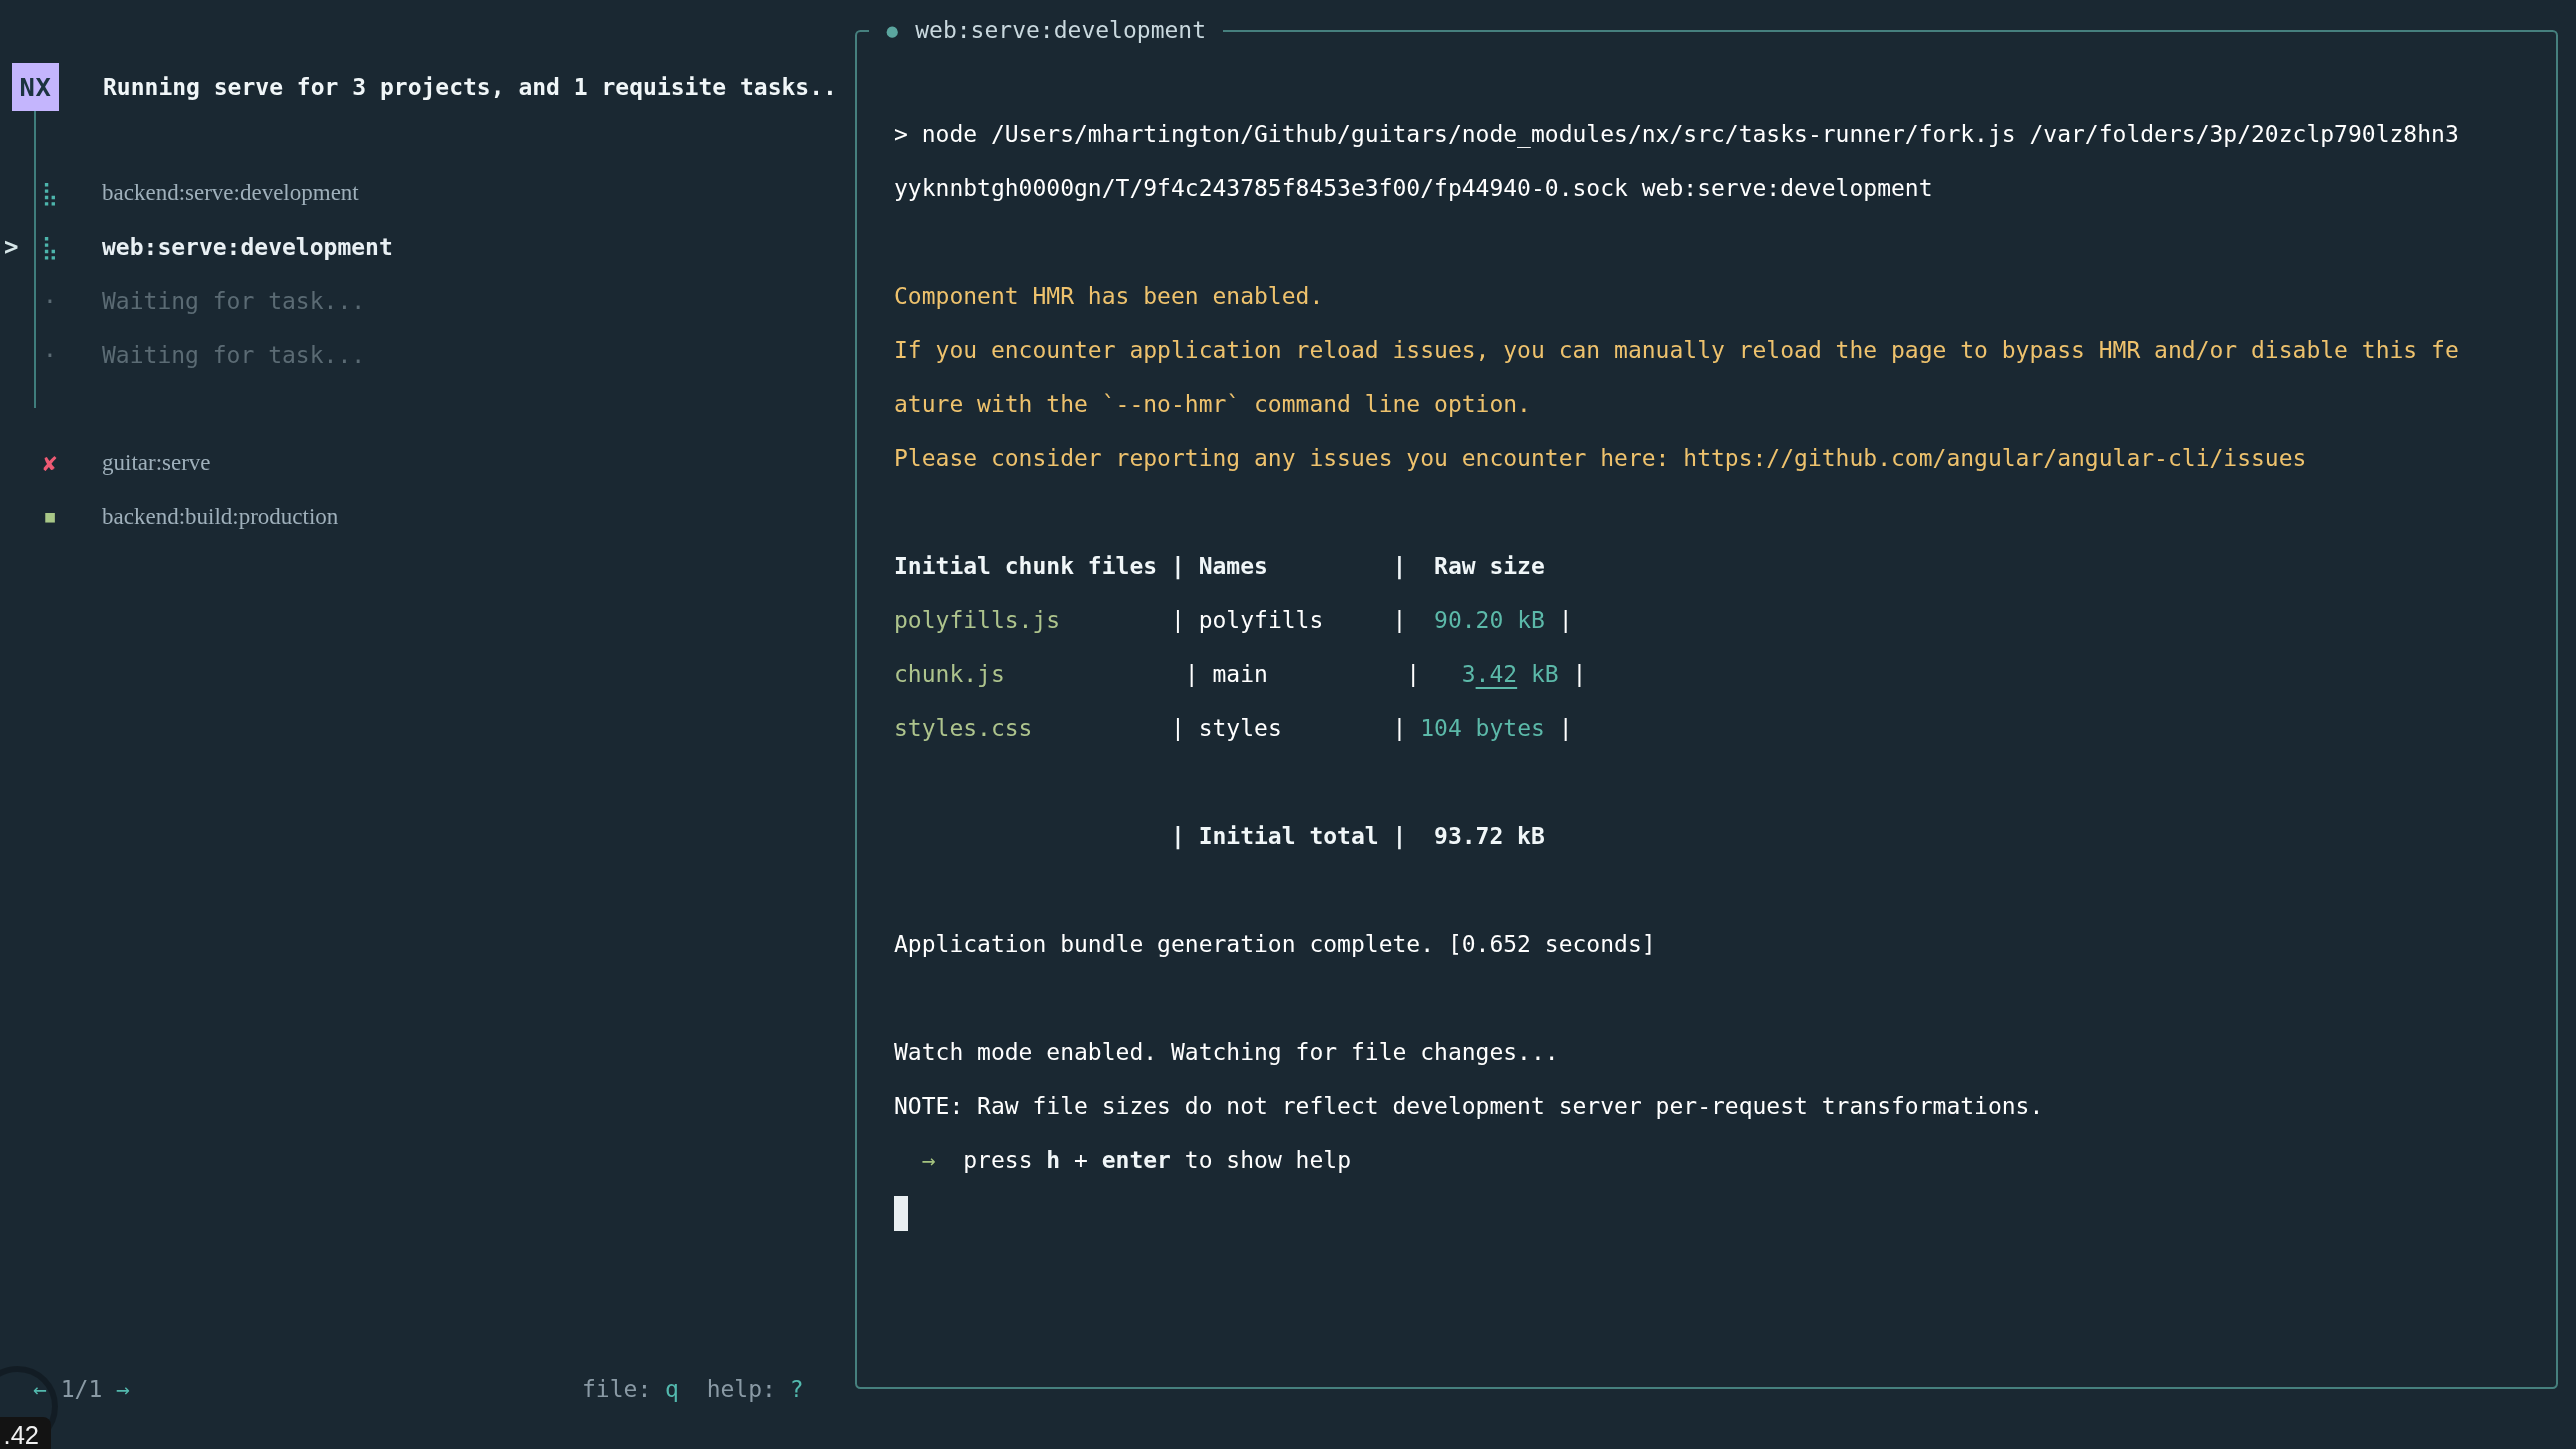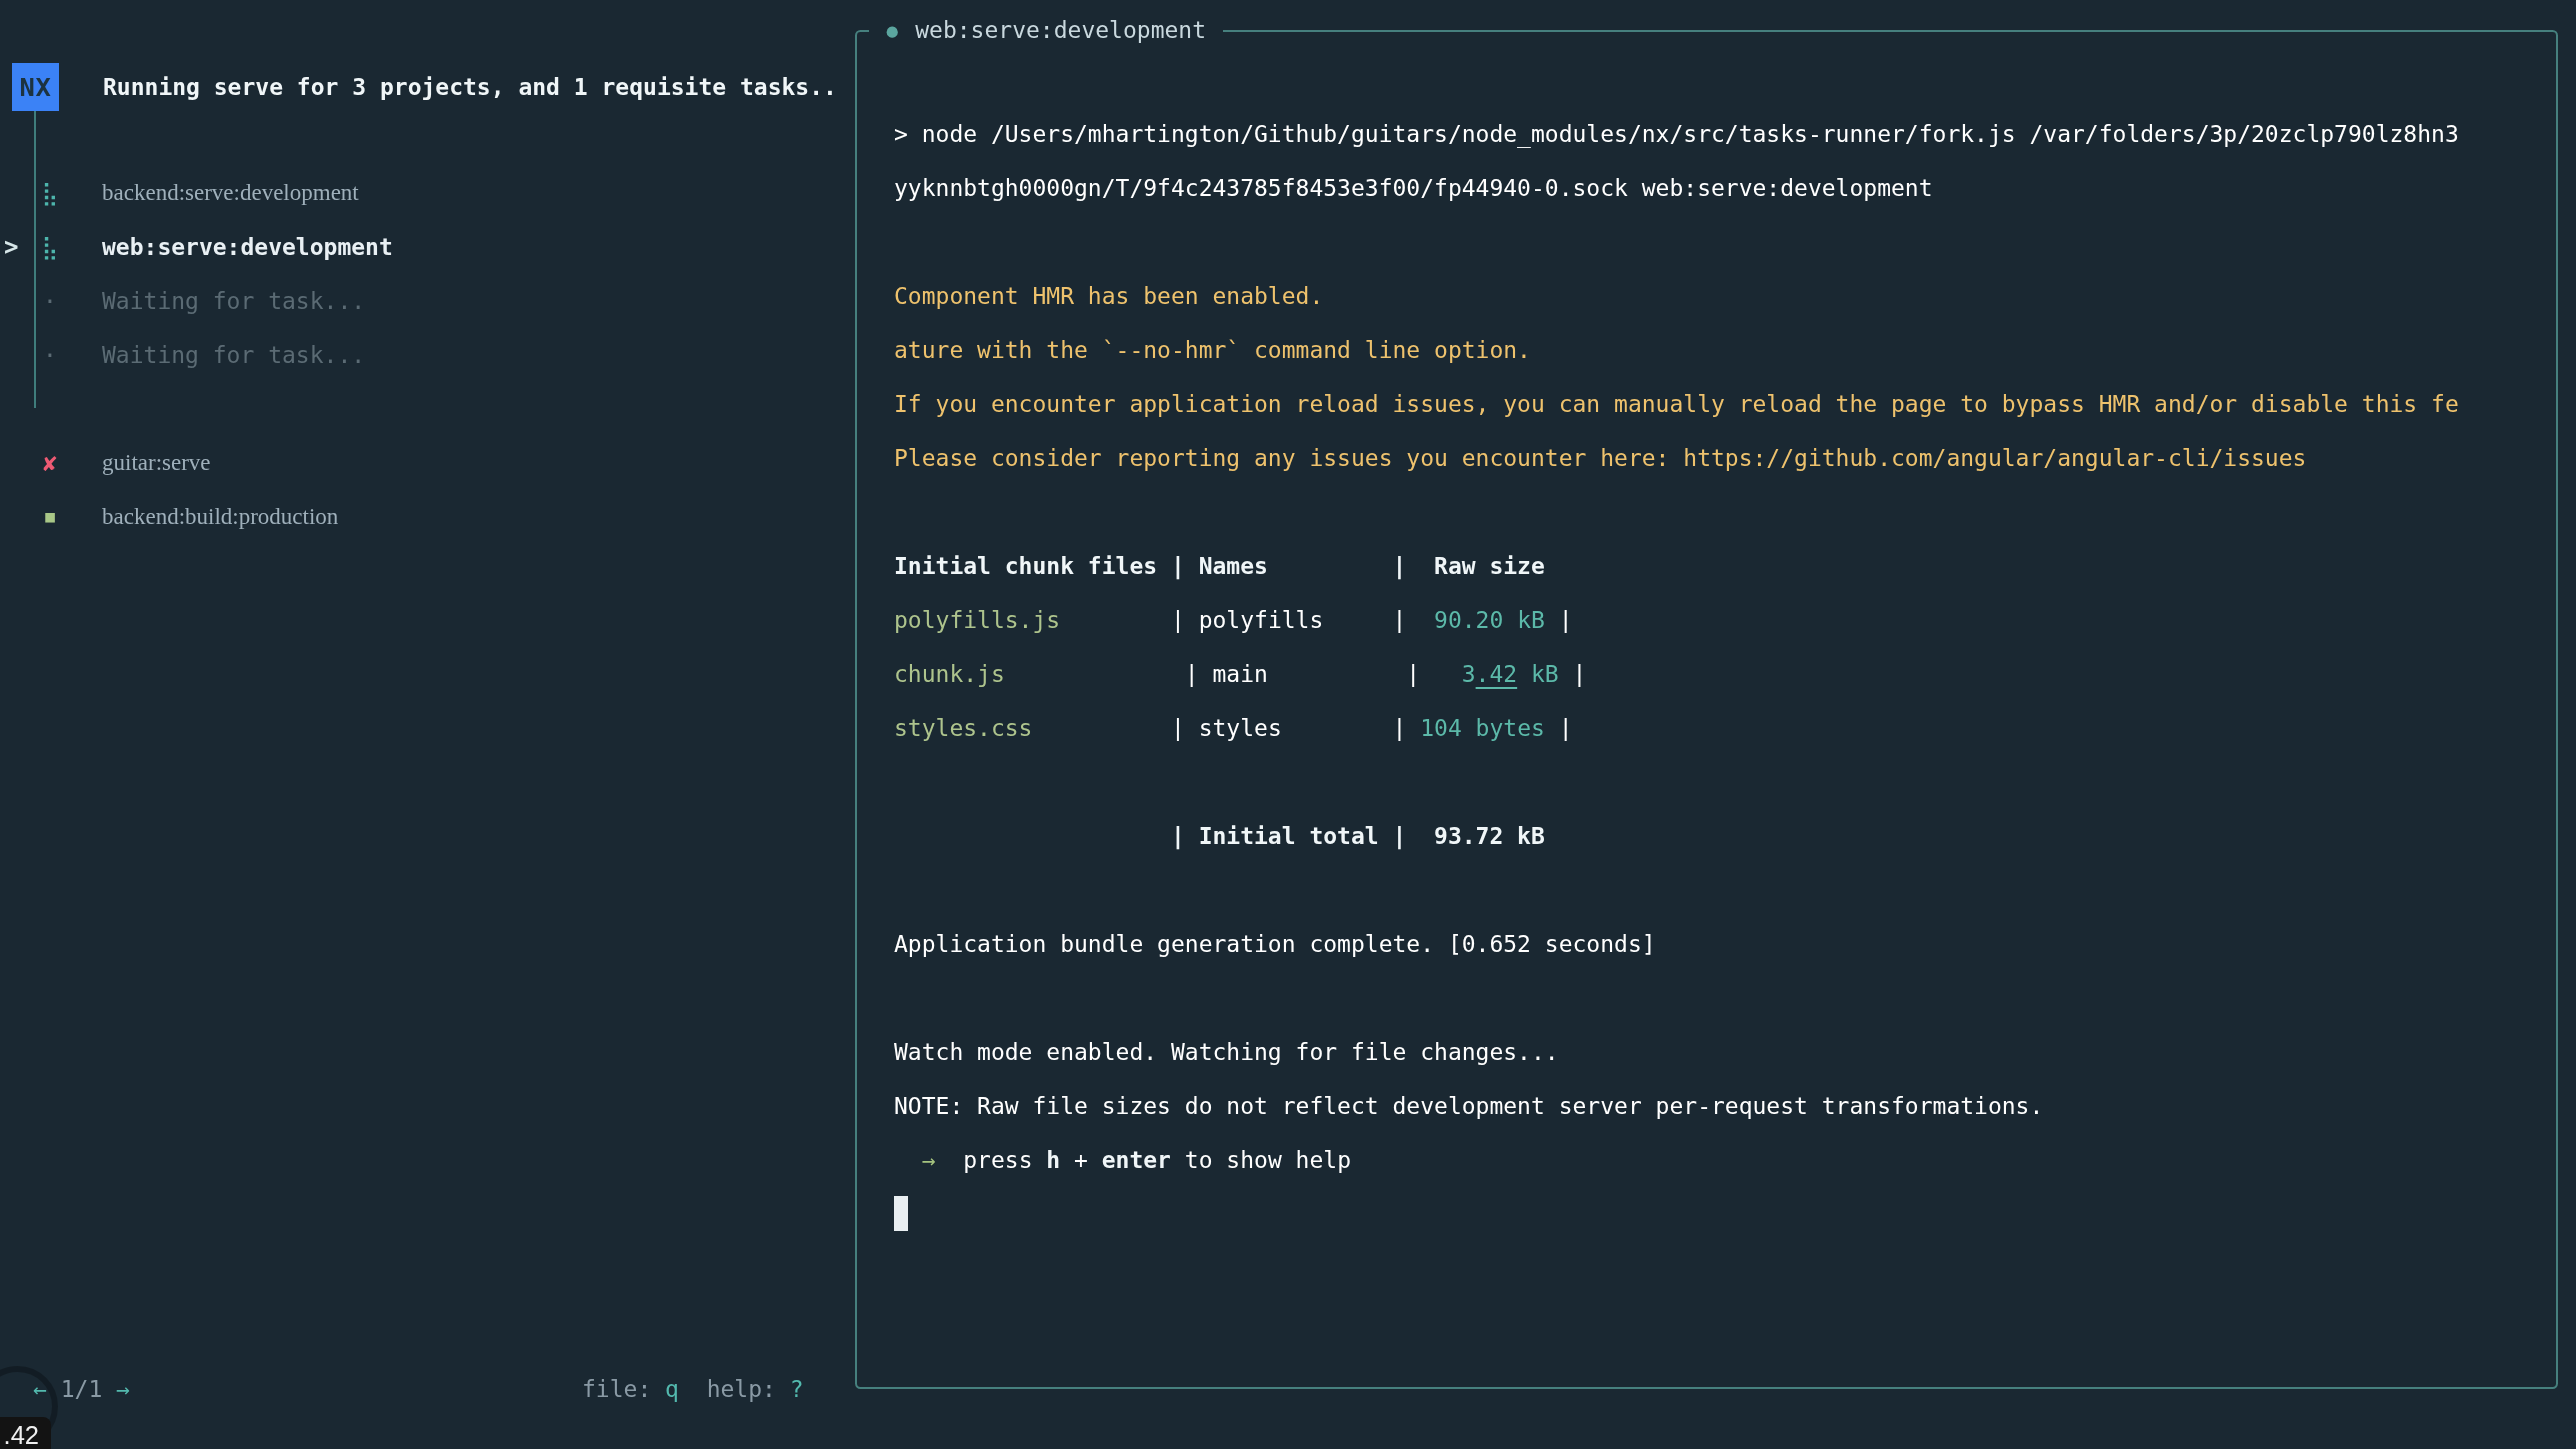--- a/index.html
+++ b/index.html
@@ -2,21 +2,21 @@
 <html style="font-size:10.7px"><head>
 <meta charset="utf-8">
 <style>
   * { margin:0; padding:0; box-sizing:border-box; }
   html,body { width:2576px; height:1449px; background:#1a2832; overflow:hidden; }
   #root { position:relative; width:2576px; height:1449px;
           font-family:"DejaVu Sans Mono","Liberation Mono",monospace; }
 
   
   .nx-badge { position:absolute; left:12px; top:63px; width:47px; height:48px;
-              background:#3b82f6; color:#1c3340; font-size:25.5px; font-weight:bold;
+              background:#c4b5fd; color:#1c3340; font-size:25.5px; font-weight:bold;
               display:flex; align-items:center; justify-content:center; letter-spacing:0.7px; }
   .app-title { position:absolute; left:103px; top:68px; height:39px; line-height:39px;
                font-size:23px; font-weight:bold; color:#f0f6f8; white-space:pre; }
   .tree-line { position:absolute; left:34px; top:111px; width:2px; height:297px; background:#3f7d7c; }
 
   .task-list { position:absolute; left:0; top:166px; width:852px; }
   .task-row  { position:relative; height:54px; }
   .task-gap  { height:54px; }
   .sel   { position:absolute; left:4px; top:0; height:54px; line-height:54px;
            color:#d7e7e9; font-size:24px; font-weight:bold; }
@@ -118,22 +118,22 @@
   </div>
 
   <div class="panel"></div>
   <div class="panel-title"><span class="pdot">●</span><span>web:serve:development</span></div>
 
   <div class="term">
       <div class="t-line"><span class="s-def">&gt; node /Users/mhartington/Github/guitars/node_modules/nx/src/tasks-runner/fork.js /var/folders/3p/20zclp790lz8hn3</span></div>
       <div class="t-line"><span class="s-def">yyknnbtgh0000gn/T/9f4c243785f8453e3f00/fp44940-0.sock web:serve:development</span></div>
       <div class="t-line"></div>
       <div class="t-line"><span class="s-yellow">Component HMR has been enabled.</span></div>
+      <div class="t-line"><span class="s-yellow">If you encounter application reload issues, you can manually reload the page to bypass HMR and/or disable this fe</span></div>
       <div class="t-line"><span class="s-yellow">ature with the `--no-hmr` command line option.</span></div>
-      <div class="t-line"><span class="s-yellow">If you encounter application reload issues, you can manually reload the page to bypass HMR and/or disable this fe</span></div>
       <div class="t-line"><span class="s-yellow">Please consider reporting any issues you encounter here: https://github.com/angular/angular-cli/issues</span></div>
       <div class="t-line"></div>
       <div class="t-line"><span class="s-head">Initial chunk files | Names         |  Raw size</span></div>
       <div class="t-line"><span class="s-file">polyfills.js</span><span class="s-def">        | </span><span class="s-def">polyfills</span><span class="s-def">     | </span><span class="s-size"> 90.20 kB</span><span class="s-def"> |</span></div>
       <div class="t-line"><span class="s-file">chunk.js</span><span class="s-def">             | </span><span class="s-def">main</span><span class="s-def">          | </span><span class="s-size">  3</span><span class="s-sizeu">.42</span><span class="s-size"> kB</span><span class="s-def"> |</span></div>
       <div class="t-line"><span class="s-file">styles.css</span><span class="s-def">          | </span><span class="s-def">styles</span><span class="s-def">        | </span><span class="s-size">104 bytes</span><span class="s-def"> |</span></div>
       <div class="t-line"></div>
       <div class="t-line"><span class="s-head">                    | Initial total |  93.72 kB</span></div>
       <div class="t-line"></div>
       <div class="t-line"><span class="s-def">Application bundle generation complete. [0.652 seconds]</span></div>

